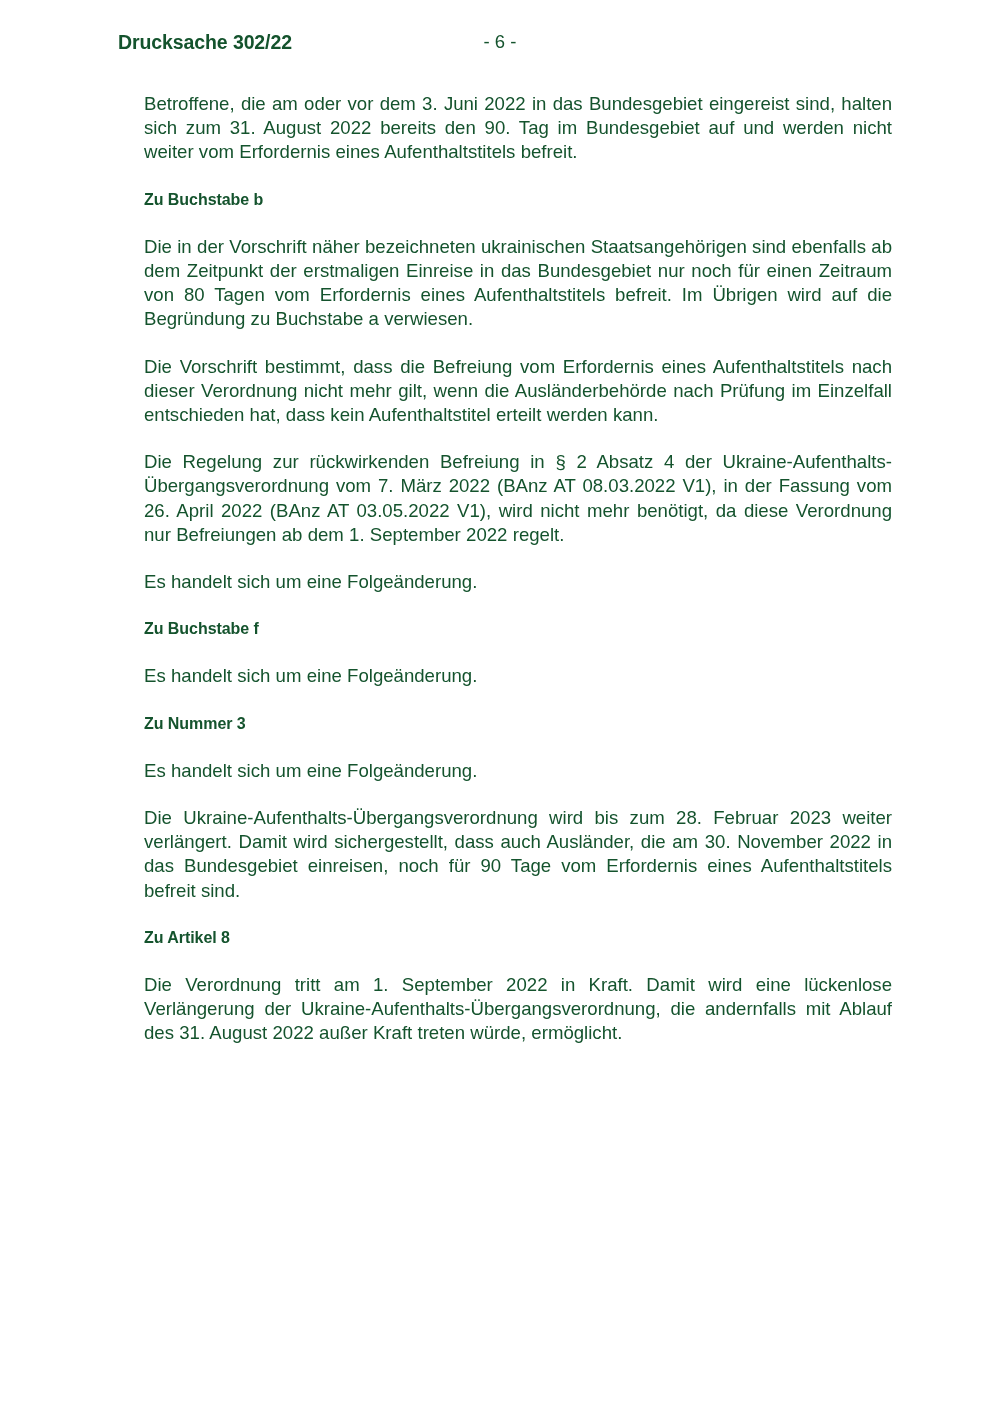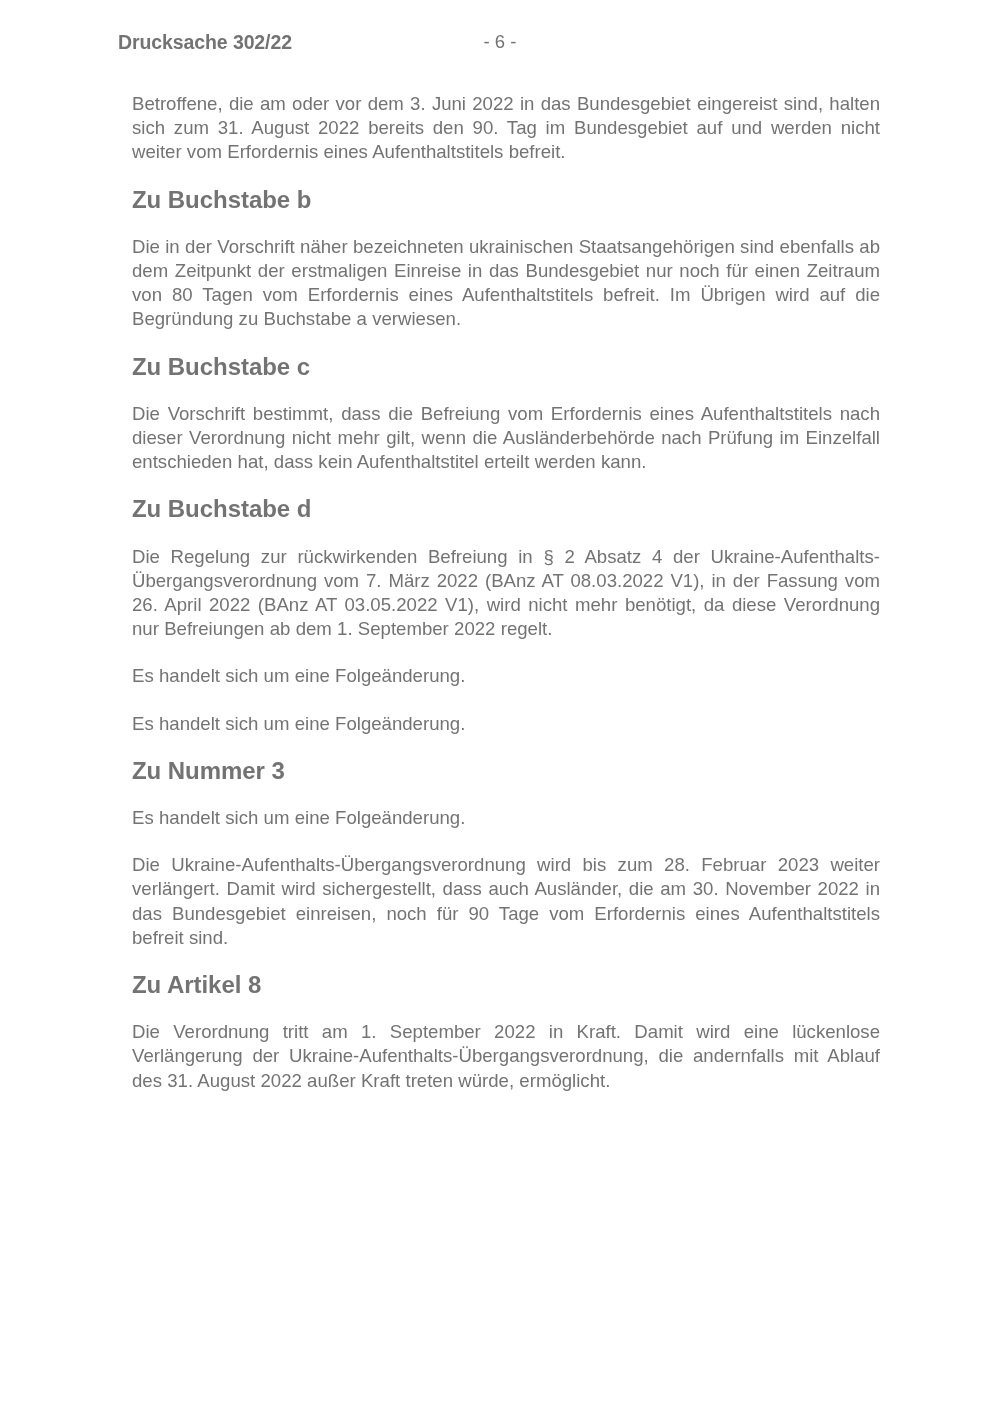--- a/index.html
+++ b/index.html
@@ -9,21 +9,21 @@
     background: #ffffff;
   }
   .page {
     position: relative;
     width: 1000px;
     height: 1414px;
     background: #ffffff;
     margin: 0 auto;
     overflow: hidden;
     font-family: "Liberation Sans", sans-serif;
-    color: #737373;
+    color: #14532d;
     -webkit-font-smoothing: antialiased;
   }
 
   
   .page-header {
     position: absolute;
     top: 30px;
     left: 118px;
     width: 764px;
     height: 28px;
@@ -48,37 +48,37 @@
     font-weight: normal;
     line-height: 24px;
     
     transform: translateX(0px);
   }
 
   
   .body-col {
     position: absolute;
     top: 92px;
-    left: 132px;
+    left: 144px;
     width: 748px;
   }
 
   .para {
     font-size: 18.6px;
     line-height: 24.2px;
     text-align: justify;
     text-justify: inter-word;
     margin: 0 0 16px 0;
     hyphens: none;
     word-spacing: 0.1px;
   }
   .para:last-child { margin-bottom: 8px; }
 
   .heading {
-    font-size: 24px;
+    font-size: 16px;
     line-height: 24.2px;
     font-weight: bold;
     text-align: left;
     margin: 0 0 16px 0;
     letter-spacing: -0.05px;
   }
 
   
   .block-gap-top { margin-top: 23px; }
 </style>
@@ -89,25 +89,24 @@
 
   <div class="page-header">
     <span class="doc-id">Drucksache 302/22</span>
     <span class="folio">- 6 -</span>
   </div>
 
   <div class="body-col" id="body-col">
       <p class="para">Betroffene, die am oder vor dem 3. Juni 2022 in das Bundesgebiet eingereist sind, halten sich zum 31. August 2022 bereits den 90. Tag im Bundesgebiet auf und werden nicht weiter vom Erfordernis eines Aufenthaltstitels befreit.</p>
       <p class="heading block-gap-top">Zu Buchstabe b</p>
       <p class="para block-gap-top">Die in der Vorschrift näher bezeichneten ukrainischen Staatsangehörigen sind ebenfalls ab dem Zeitpunkt der erstmaligen Einreise in das Bundesgebiet nur noch für einen Zeitraum von 80 Tagen vom Erfordernis eines Aufenthaltstitels befreit. Im Übrigen wird auf die Begründung zu Buchstabe a verwiesen.</p>
-      <p class="heading block-gap-top">Zu Buchstabe c</p>
       <p class="para block-gap-top">Die Vorschrift bestimmt, dass die Befreiung vom Erfordernis eines Aufenthaltstitels nach dieser Verordnung nicht mehr gilt, wenn die Ausländerbehörde nach Prüfung im Einzelfall entschieden hat, dass kein Aufenthaltstitel erteilt werden kann.</p>
-      <p class="heading block-gap-top">Zu Buchstabe d</p>
       <p class="para block-gap-top">Die Regelung zur rückwirkenden Befreiung in § 2 Absatz 4 der Ukraine-Aufenthalts-Übergangsverordnung vom 7. März 2022 (BAnz AT 08.03.2022 V1), in der Fassung vom 26. April 2022 (BAnz AT 03.05.2022 V1), wird nicht mehr benötigt, da diese Verordnung nur Befreiungen ab dem 1. September 2022 regelt.</p>
       <p class="para block-gap-top">Es handelt sich um eine Folgeänderung.</p>
+      <p class="heading block-gap-top">Zu Buchstabe f</p>
       <p class="para block-gap-top">Es handelt sich um eine Folgeänderung.</p>
       <p class="heading block-gap-top">Zu Nummer 3</p>
       <p class="para block-gap-top">Es handelt sich um eine Folgeänderung.</p>
       <p class="para block-gap-top">Die Ukraine-Aufenthalts-Übergangsverordnung wird bis zum 28. Februar 2023 weiter verlängert. Damit wird sichergestellt, dass auch Ausländer, die am 30. November 2022 in das Bundesgebiet einreisen, noch für 90 Tage vom Erfordernis eines Aufenthaltstitels befreit sind.</p>
       <p class="heading block-gap-top">Zu Artikel 8</p>
       <p class="para block-gap-top">Die Verordnung tritt am 1. September 2022 in Kraft. Damit wird eine lückenlose Verlängerung der Ukraine-Aufenthalts-Übergangsverordnung, die andernfalls mit Ablauf des 31. August 2022 außer Kraft treten würde, ermöglicht.</p>
     </div>
 
 </div>
 

